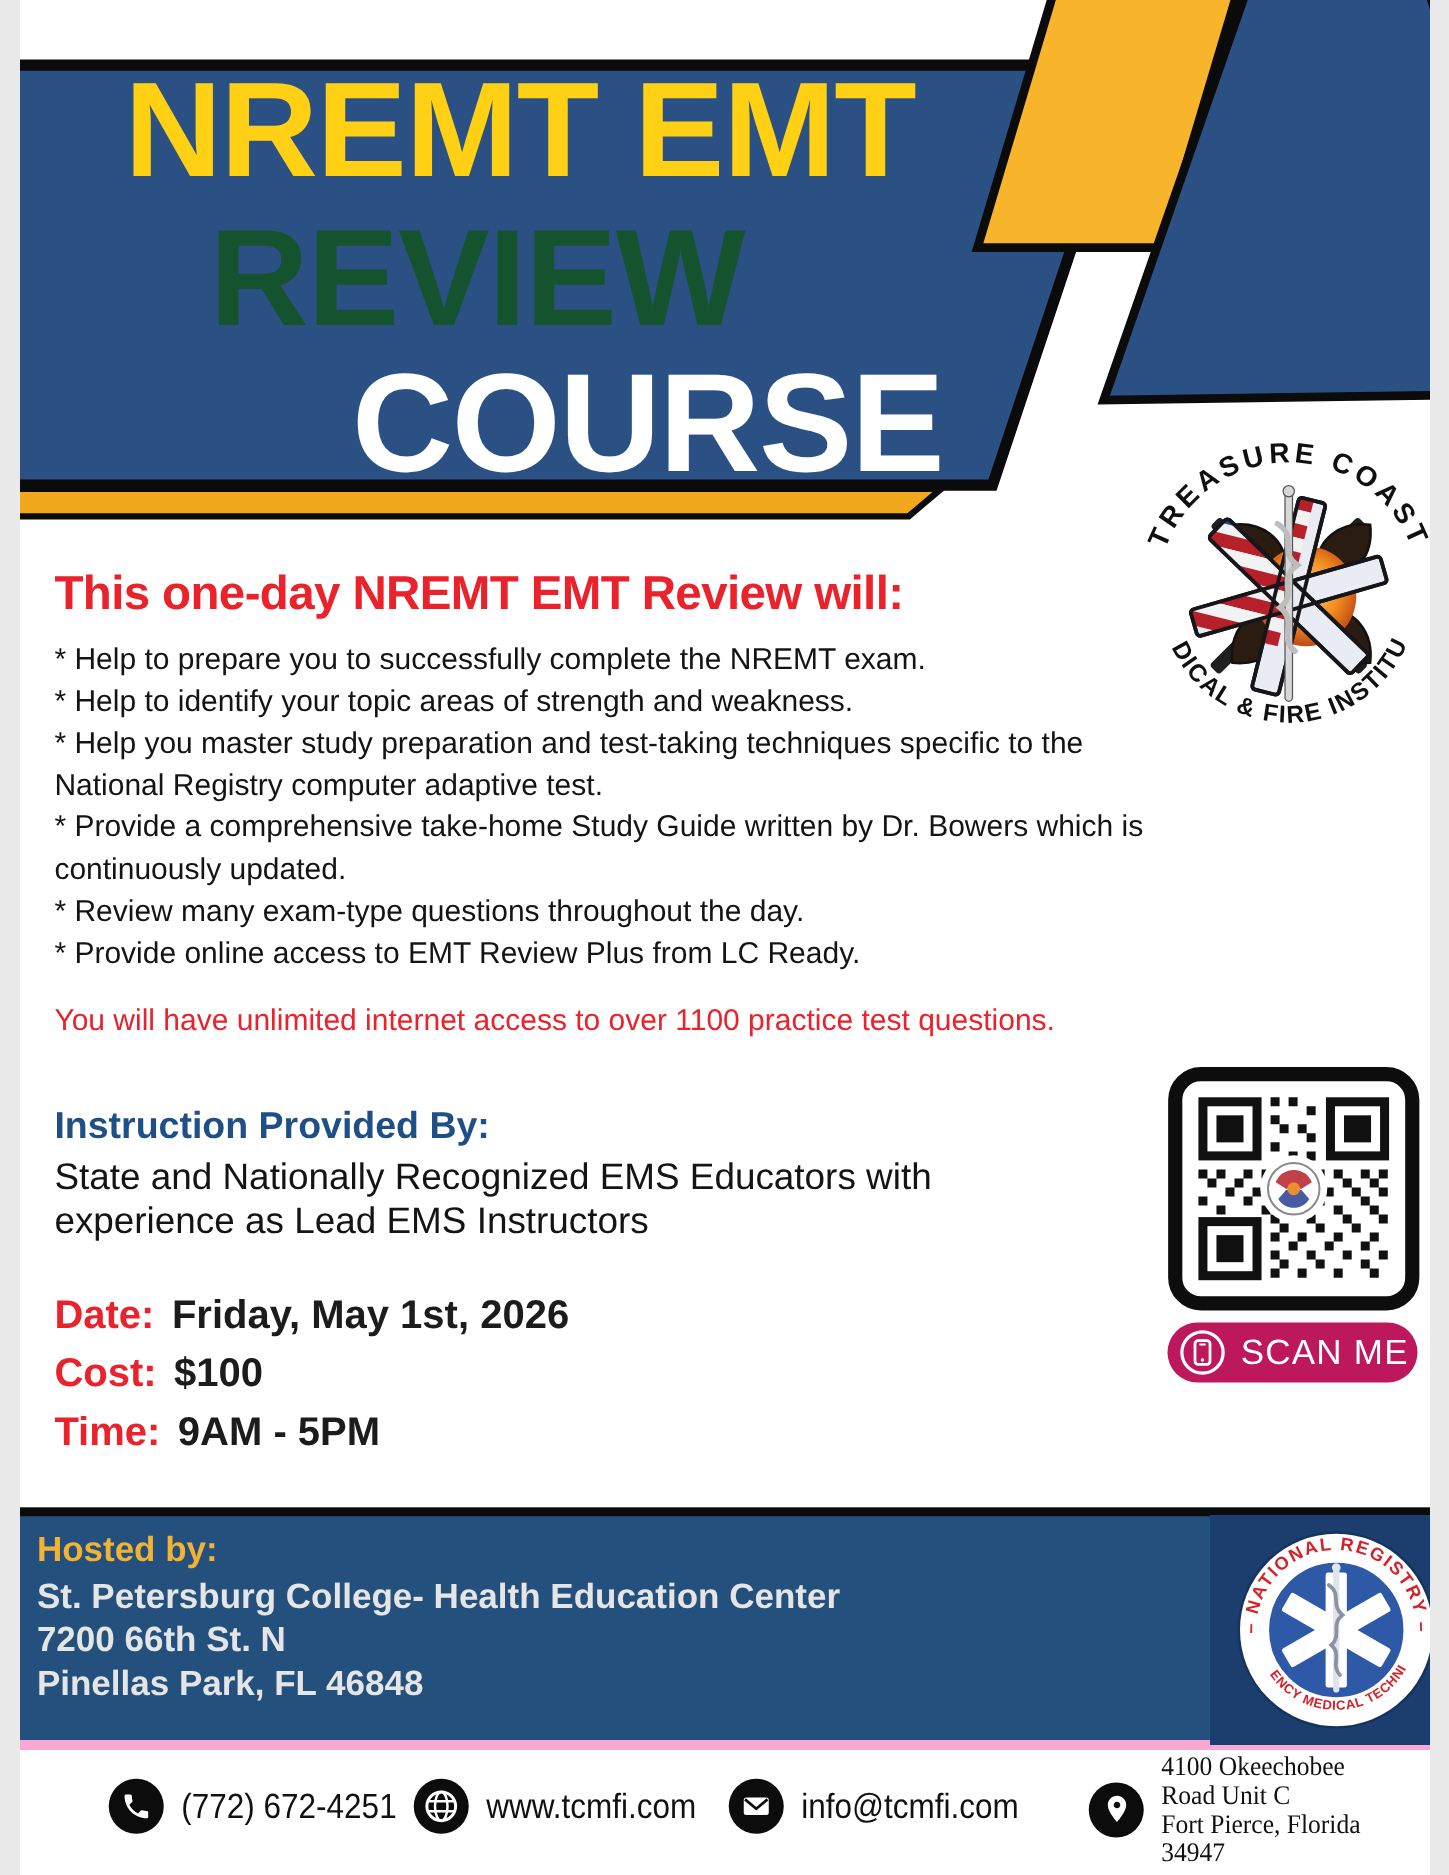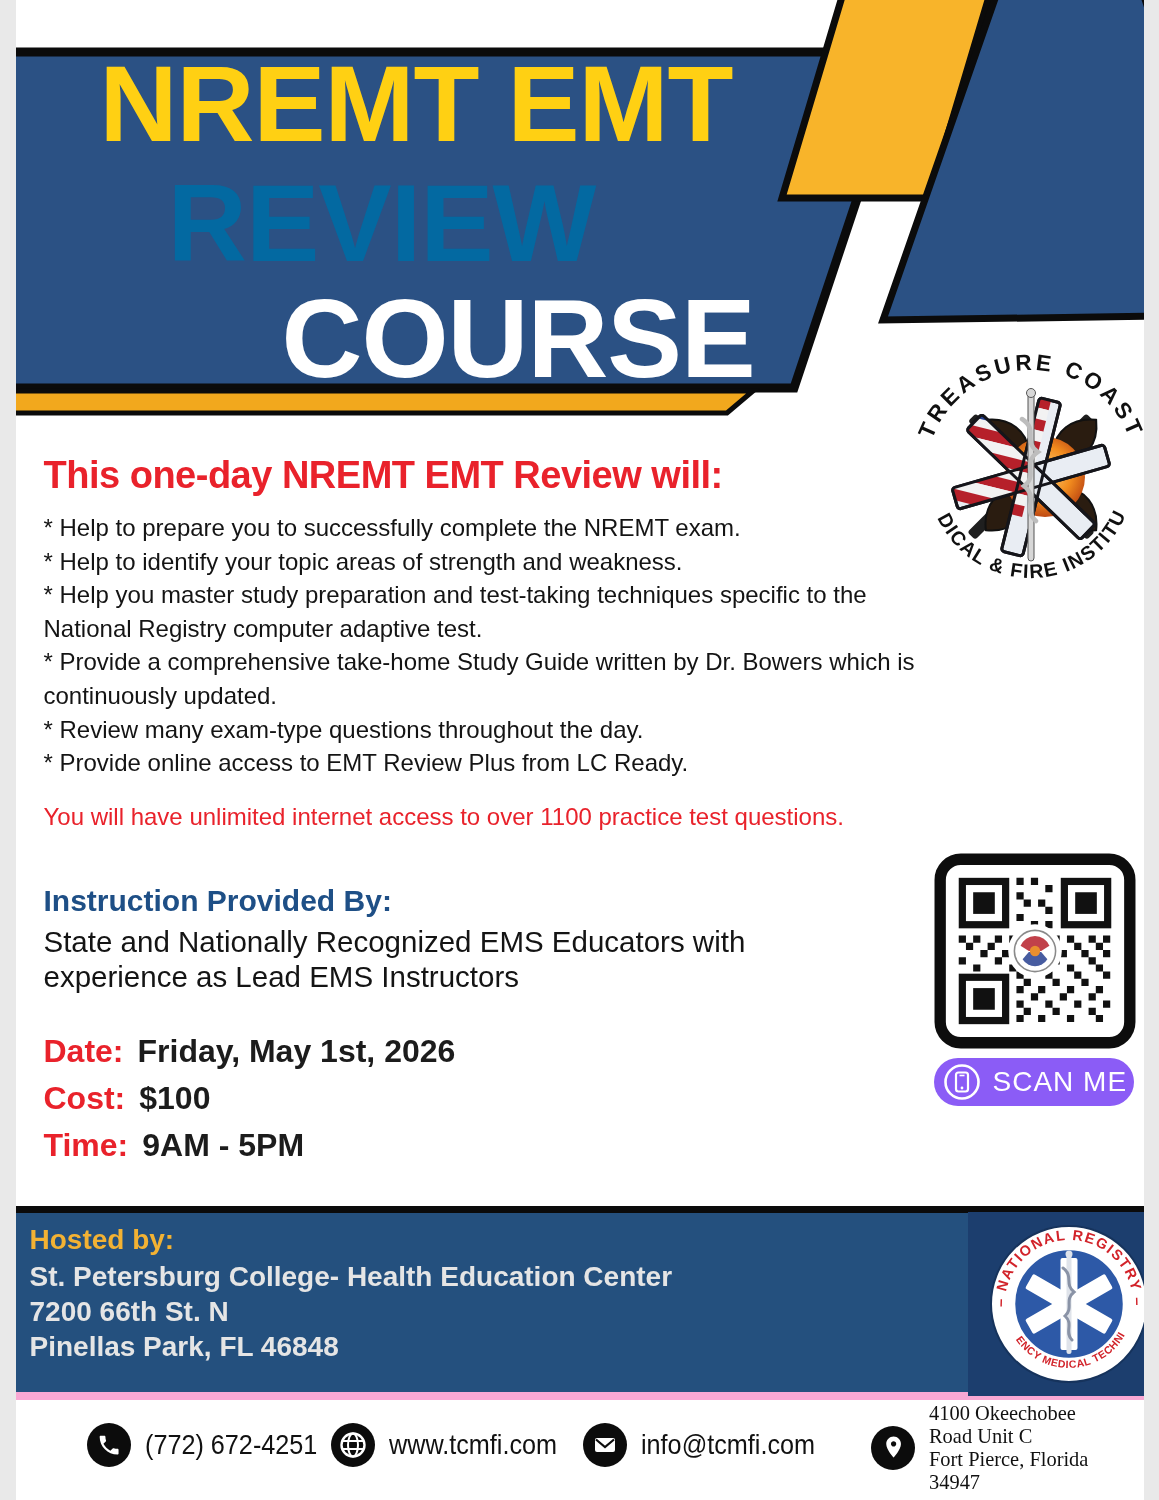--- a/index.html
+++ b/index.html
@@ -4,21 +4,21 @@
 <style>
   html,body{margin:0;padding:0;background:#e9e9e9;}
   .page{position:relative;width:1128px;height:1500px;background:#ffffff;overflow:hidden;
         font-family:"Liberation Sans",sans-serif;margin:0 auto;}
   svg{display:block;}
 
   
   .header-svg{position:absolute;left:0;top:0;}
   .title-line{position:absolute;font-weight:700;line-height:1;white-space:nowrap;letter-spacing:-1px;}
   .title-1{left:84px;top:50px;font-size:108px;color:var(--title-yellow,#ffd013);}
-  .title-2{left:152px;top:168px;font-size:110px;color:#0369a1;}
+  .title-2{left:152px;top:168px;font-size:110px;color:#14532d;}
   .title-3{left:266px;top:283px;font-size:112px;color:#ffffff;}
 
   .org-logo{position:absolute;left:888px;top:346px;}
   .registry-logo{position:absolute;left:952px;top:1212px;}
 
   
   .intro-heading{position:absolute;left:28px;top:454px;font-size:38px;font-weight:700;
                  color:var(--red,#e9222b);letter-spacing:-0.5px;}
   .intro-list{position:absolute;left:28px;top:511px;width:895px;font-size:24px;line-height:33.6px;
               color:var(--text-black,#141414);}
@@ -32,21 +32,21 @@
 
   .detail-row{position:absolute;left:28px;font-size:32px;font-weight:700;white-space:nowrap;}
   .detail-row .lbl{color:var(--red,#e9222b);}
   .detail-row .val{color:#1c1c1c;margin-left:14px;}
   .row-date{top:1033px;}
   .row-cost{top:1080px;}
   .row-time{top:1127px;}
 
   
   .qr-wrap{position:absolute;left:918px;top:853px;}
-  .scan-pill{position:absolute;left:918px;top:1058px;width:200px;height:48px;background:#8b5cf6;
+  .scan-pill{position:absolute;left:918px;top:1058px;width:200px;height:48px;background:#be185d;
              border-radius:26px;display:flex;align-items:center;gap:12px;padding-left:9px;box-sizing:border-box;}
   .scan-pill .scan-label{color:#fff;font-size:28px;letter-spacing:1px;font-weight:400;}
 
   
   .footer-banner{position:absolute;left:0;top:1206px;width:1159px;height:194px;box-sizing:border-box;
                  background:var(--footer-blue,#24507e);border-top:7px solid #0b0b0b;border-bottom:8px solid #f9a8d4;
                  padding:8px 0 0 14px;}
   .footer-banner .hosted{color:var(--hosted-yellow,#f3b233);font-size:28px;font-weight:700;line-height:38px;}
   .footer-banner .fline{color:#e5e5e5;font-size:28px;font-weight:700;line-height:35px;}
 

